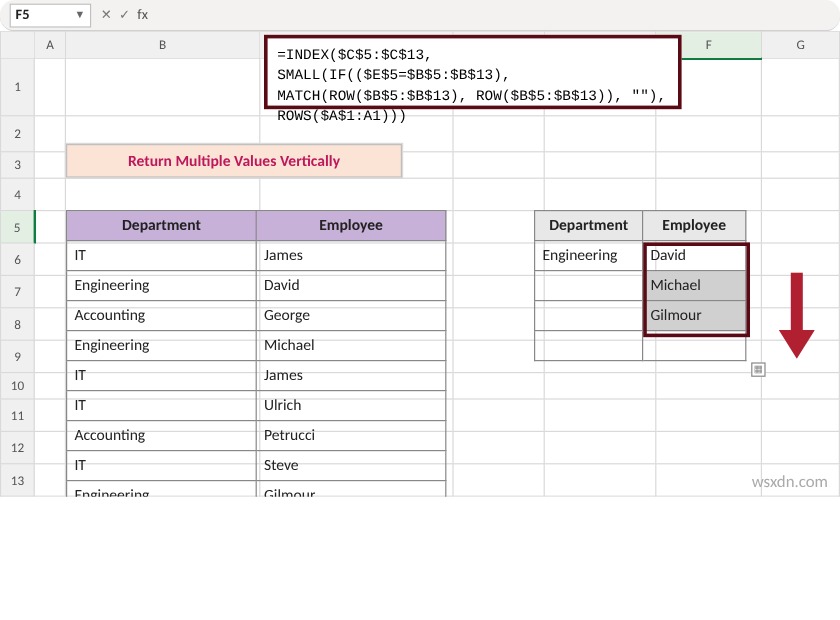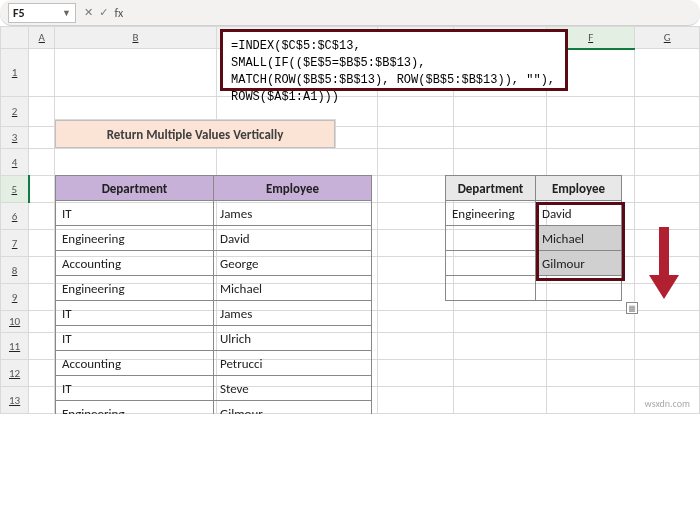--- a/index.html
+++ b/index.html
@@ -45,21 +45,20 @@
     font-family: Consolas, "Courier New", monospace;
     font-size: 12px;
     padding: 6px 8px;
     line-height: 17px;
     white-space: pre-wrap;
     z-index: 5;
     color:#000;
   }
   .sheet-wrap {
     position: relative;
-    text-decoration: underline;
   }
   .grid {
     border-collapse: collapse;
     table-layout: fixed;
     width: 700px;
   }
   .grid th, .grid td {
     border: 1px solid #d9d9d9;
     height: 22px;
     padding: 0;
@@ -88,21 +87,21 @@
     left: 55px;
     top: 94px;
     width: 280px;
     height: 28px;
     background:#fbe4d5;
     border: 1px solid #bfbfbf;
     outline: 1px solid #d9d9d9;
     display:flex;align-items:center;justify-content:center;
     font-size: 13px;
     font-weight:bold;
-    color:#404040;
+    color:#be185d;
   }
 
   .tbl1 {
     position:absolute;
     left: 55px;
     top: 149px;
     border-collapse: collapse;
   }
   .tbl1 th, .tbl1 td {
     border: 1px solid #888;
@@ -151,21 +150,21 @@
   .arrow-down {
     position:absolute;
     z-index:4;
   }
   .arrow-down svg { display:block; }
   .watermark {
     position:absolute;
     right:10px;
     bottom:4px;
     color:#aaa;
-    font-size:10px;
+    font-size:14px;
   }
   .colhead-sel { border-bottom: 2px solid #107c41 !important; background:#e4efe4 !important; }
   .rowhead-sel { border-right: 2px solid #107c41 !important; background:#e4efe4 !important; }
 </style>
 </head>
 <body>
 
 <div class="toolbar">
   <div class="namebox">
     <span>F5</span>

